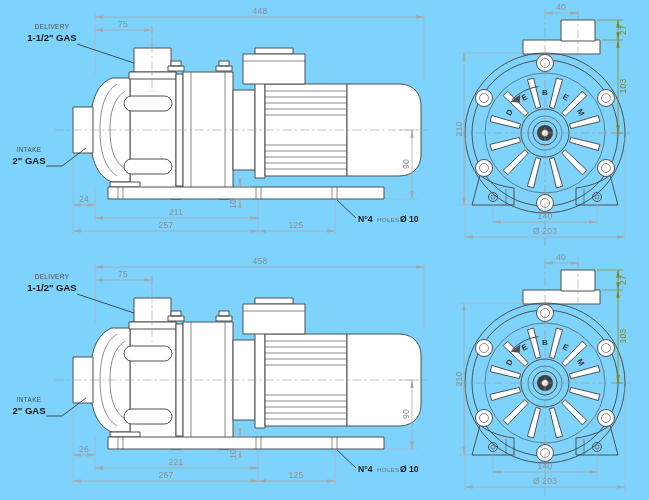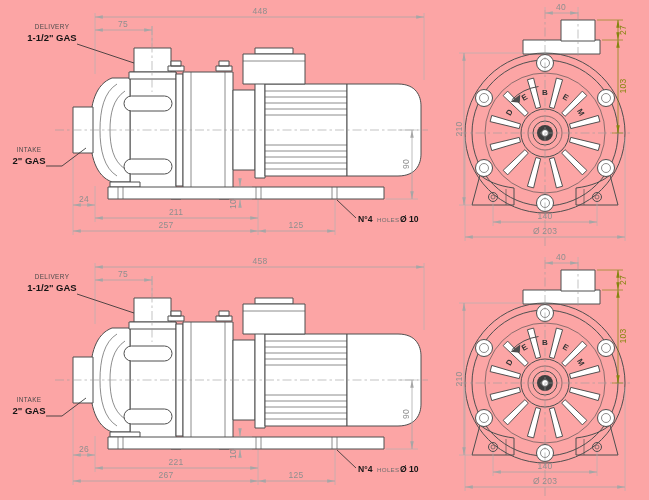--- a/index.html
+++ b/index.html
@@ -1,16 +1,16 @@
 <!DOCTYPE html>
 <html><head>
 <meta charset="utf-8">
 <style>
   html,body{margin:0;padding:0;background:#fff;}
-  .canvas{width:649px;height:500px;background:#fca5a5;position:relative;overflow:hidden;}
+  .canvas{width:649px;height:500px;background:#7dd3fc;position:relative;overflow:hidden;}
   .row{display:flex;height:250px;}
   svg{display:block;}
   text{font-family:"Liberation Sans","DejaVu Sans",sans-serif;}
   .geo{stroke:#4f4f4f;fill:none;stroke-width:1;stroke-linejoin:round;}
   .geo2{stroke:#4f4f4f;fill:none;stroke-width:.65;}
   .wfill{fill:#ffffff;}
   .cl{stroke:#9a9a9a;stroke-width:.6;fill:none;stroke-dasharray:9 3 2.5 3;}
   .ext{stroke:#b0b0b0;stroke-width:.65;fill:none;}
   .dl{stroke:#a6a6a6;stroke-width:.75;fill:none;}
   .odim{stroke:#85850e;}

